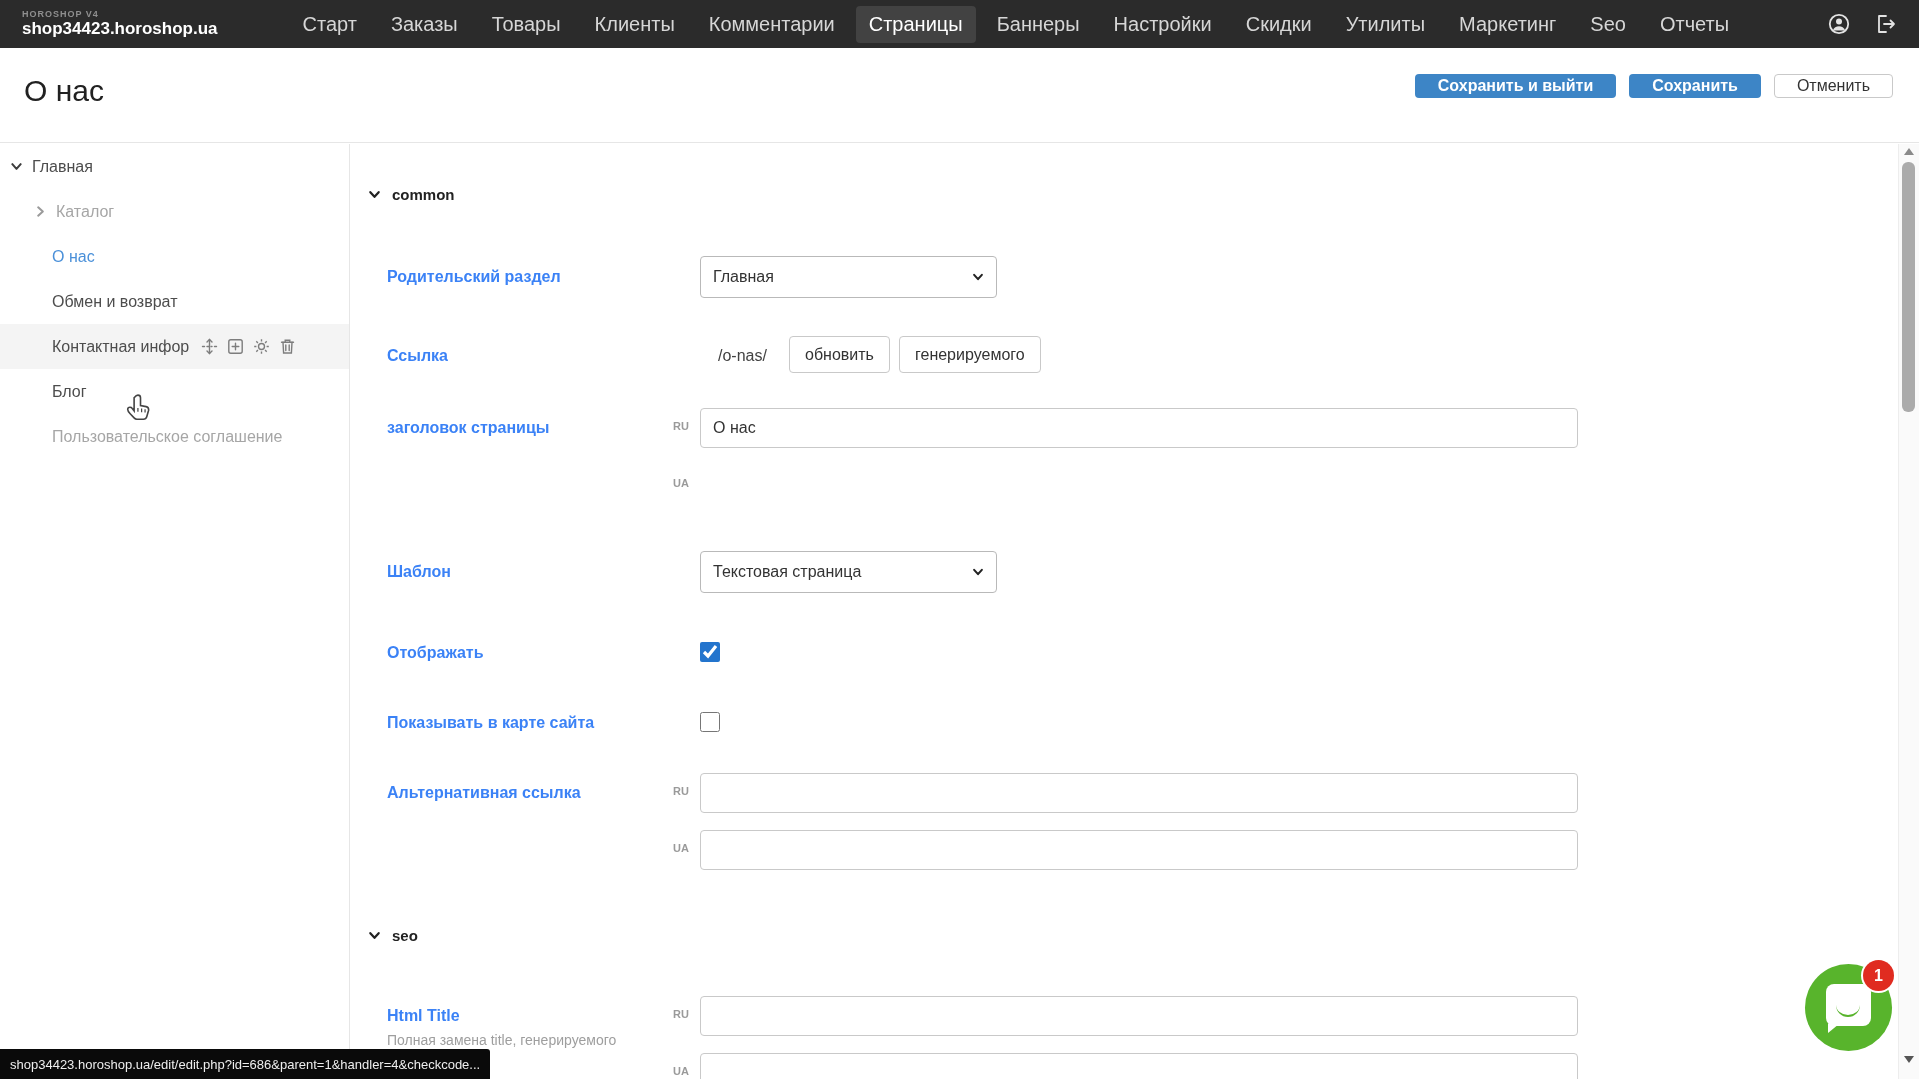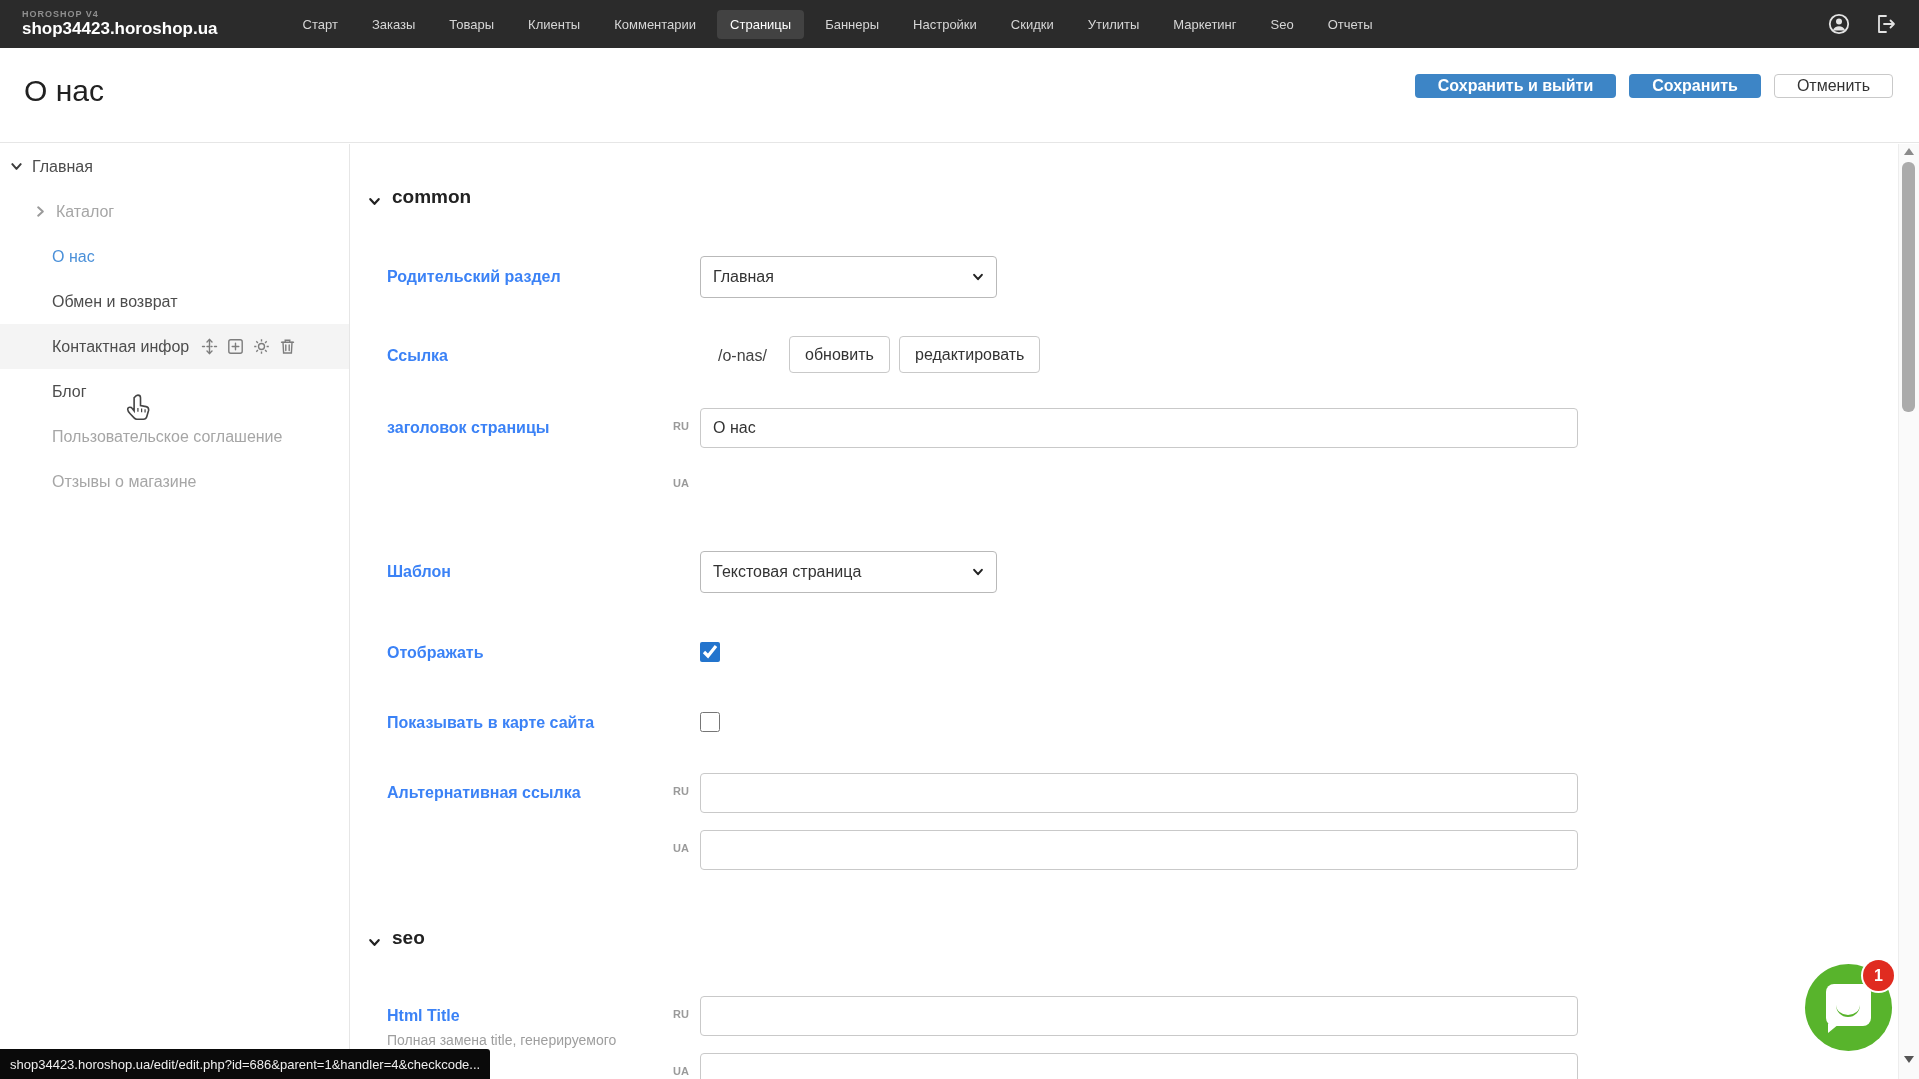--- a/index.html
+++ b/index.html
@@ -6,21 +6,21 @@
   html,body { width:1919px; height:1079px; overflow:hidden; }
   body { font-family:"Liberation Sans", sans-serif; background:#fff; position:relative; }
   #screen { position:absolute; inset:0; width:1919px; height:1079px; background:#fff; }
 
   
   .topnav { position:absolute; left:0; top:0; width:1919px; height:48px; background:#2b2b2b; display:flex; align-items:center; }
   .brand { margin-left:22px; display:flex; flex-direction:column; justify-content:center; line-height:1.05; }
   .brand-small { font-size:9px; font-weight:bold; letter-spacing:1px; color:#8f8f8f; }
   .brand-main { font-size:17px; font-weight:bold; color:#fff; }
   .nav-items { display:flex; align-items:center; gap:8px; margin-left:72px; }
-  .nav-item { color:#d6d6d6; font-size:13px; padding:7px 13px; border-radius:4px; cursor:pointer; white-space:nowrap; }
+  .nav-item { color:#d6d6d6; font-size:20px; padding:7px 13px; border-radius:4px; cursor:pointer; white-space:nowrap; }
   .nav-item.active { background:#424242; color:#fff; }
   .nav-right { margin-left:auto; margin-right:22px; display:flex; align-items:center; gap:22px; }
   .nav-icon { width:24px; height:24px; display:block; cursor:pointer; }
 
   
   .header { position:absolute; left:0; top:48px; width:1919px; height:95px; background:#fff; border-bottom:1px solid #e6e6e6; }
   .page-title { position:absolute; left:24px; top:26px; font-size:30px; color:#212121; }
   .header-buttons { position:absolute; right:26px; top:26px; display:flex; gap:13px; }
   .btn { height:24px; border-radius:4px; font-size:16px; display:flex; align-items:center; justify-content:center; padding:0 22px; cursor:pointer; border:1px solid transparent; font-family:"Liberation Sans",sans-serif; }
   .btn-blue { background:#3d85c6; color:#fff; font-weight:bold; }
@@ -36,21 +36,21 @@
   .tree-item.hovered { background:#f4f4f4; }
   .ti-indent0 { padding-left:10px; }
   .ti-indent1 { padding-left:52px; }
   .ti-indent1c { padding-left:34px; }
   .row-icons { display:flex; align-items:center; gap:9px; margin-left:12px; }
   .row-icons svg { width:17px; height:17px; display:block; cursor:pointer; }
   .hand-cursor { position:absolute; left:126px; top:392px; width:30px; height:32px; z-index:30; pointer-events:none; }
 
   
   .main { position:absolute; left:351px; top:144px; width:1543px; height:935px; background:#fff; }
-  .section-head { position:absolute; left:17px; display:flex; align-items:flex-end; gap:11px; font-size:19px; font-weight:bold; color:#222; cursor:pointer; }
+  .section-head { position:absolute; left:17px; display:flex; align-items:center; gap:11px; font-size:15px; font-weight:bold; color:#222; cursor:pointer; }
   .section-head svg { width:13px; height:13px; }
   .f-label { position:absolute; left:36px; font-size:16px; color:#3b82f6;font-weight:bold; }
   .f-hint { position:absolute; left:36px; font-size:14px; color:#9e9e9e; }
   .lang-tag { position:absolute; width:26px; text-align:right; font-size:11px; font-weight:bold; color:#9a9a9a; }
   .inp { position:absolute; left:349px; width:878px; height:40px; border:1px solid #c9c9c9; border-radius:4px; font-size:16px; color:#333; padding:0 12px; font-family:"Liberation Sans",sans-serif; background:#fff; }
   .sel { position:absolute; left:349px; width:297px; height:42px; border:1px solid #b9b9b9; border-radius:4px; background:#fff; display:flex; align-items:center; font-size:16px; color:#333; padding:0 12px; cursor:pointer; }
   .sel .sel-chev { margin-left:auto; width:12px; height:12px; }
   .link-path { position:absolute; font-size:16px; color:#424242; }
   .mini-btn { position:absolute; height:37px; border:1px solid #c9c9c9; border-radius:4px; background:#fff; font-size:16px; color:#333; display:flex; align-items:center; padding:16px 15px; cursor:pointer; }
   .cbx { position:absolute; left:349px; width:20px; height:20px; accent-color:#2374cd; cursor:pointer; }
@@ -161,23 +161,20 @@
           <path d="M6.8 7 V12.5 M10.2 7 V12.5"></path>
         </svg>
       </span>
     </div>
     <div class="tree-item ti-dark ti-indent1">
       <span>Блог</span>
     </div>
     <div class="tree-item ti-muted ti-indent1">
       <span>Пользовательское соглашение</span>
     </div>
-    <div class="tree-item ti-muted ti-indent1">
-      <span>Отзывы о магазине</span>
-    </div>
   </div>
 
   <svg class="hand-cursor" viewBox="0 0 24 26">
     <path d="M9.5 2.5 c1.2 0 2.1 .9 2.1 2.1 V11 l4.6 .9 c1.2 .25 2 1.3 2 2.5 0 .3 -.05 .6 -.13 .9 l-1.4 4.8 c-.35 1.2 -1.45 2 -2.7 2 H8.6 c-.75 0 -1.5 -.3 -2 -.85 L3.2 17.7 c-1.6 -1.7 -2 -2.5 -2 -3.4 0 -1 .8 -1.85 1.85 -1.85 .7 0 1.4 .35 1.85 .95 l1.5 1.9 V4.6 C7.4 3.4 8.3 2.5 9.5 2.5 Z" fill="#ffffff" stroke="#444444" stroke-width="1.3"></path>
     <path d="M9.5 13 v3 M12.5 13.5 v3 M15.3 14 v2.7" stroke="#444444" stroke-width="1" fill="none"></path>
   </svg>
 
   <div class="main">
 
     <div class="section-head" style="top:42px;">
@@ -191,21 +188,21 @@
     <div class="sel" style="top:112px;">
       <span>Главная</span>
       <svg class="sel-chev" viewBox="0 0 14 14" fill="none" stroke="#222" stroke-width="2.4" stroke-linecap="round" stroke-linejoin="round">
           <path d="M2.5 4.5 L7 9.5 L11.5 4.5"></path>
         </svg>
     </div>
 
     <div class="f-label" style="top:203px;">Ссылка</div>
     <div class="link-path" style="left:367px; top:203px;">/o-nas/</div>
     <button class="mini-btn" style="left:438px; top:192px;">обновить</button>
-    <button class="mini-btn" style="left:548px; top:192px;">редактировать</button>
+    <button class="mini-btn" style="left:548px; top:192px;">генерируемого</button>
 
     <div class="f-label" style="top:275px;">заголовок страницы</div>
     <div class="lang-tag" style="left:312px; top:276px;">RU</div>
     <input class="inp" style="top: 264px;" value="О нас">
     <div class="lang-tag" style="left:312px; top:333px;">UA</div>
 
     <div class="f-label" style="top:419px;">Шаблон</div>
     <div class="sel" style="top:407px;">
       <span>Текстовая страница</span>
       <svg class="sel-chev" viewBox="0 0 14 14" fill="none" stroke="#222" stroke-width="2.4" stroke-linecap="round" stroke-linejoin="round">

